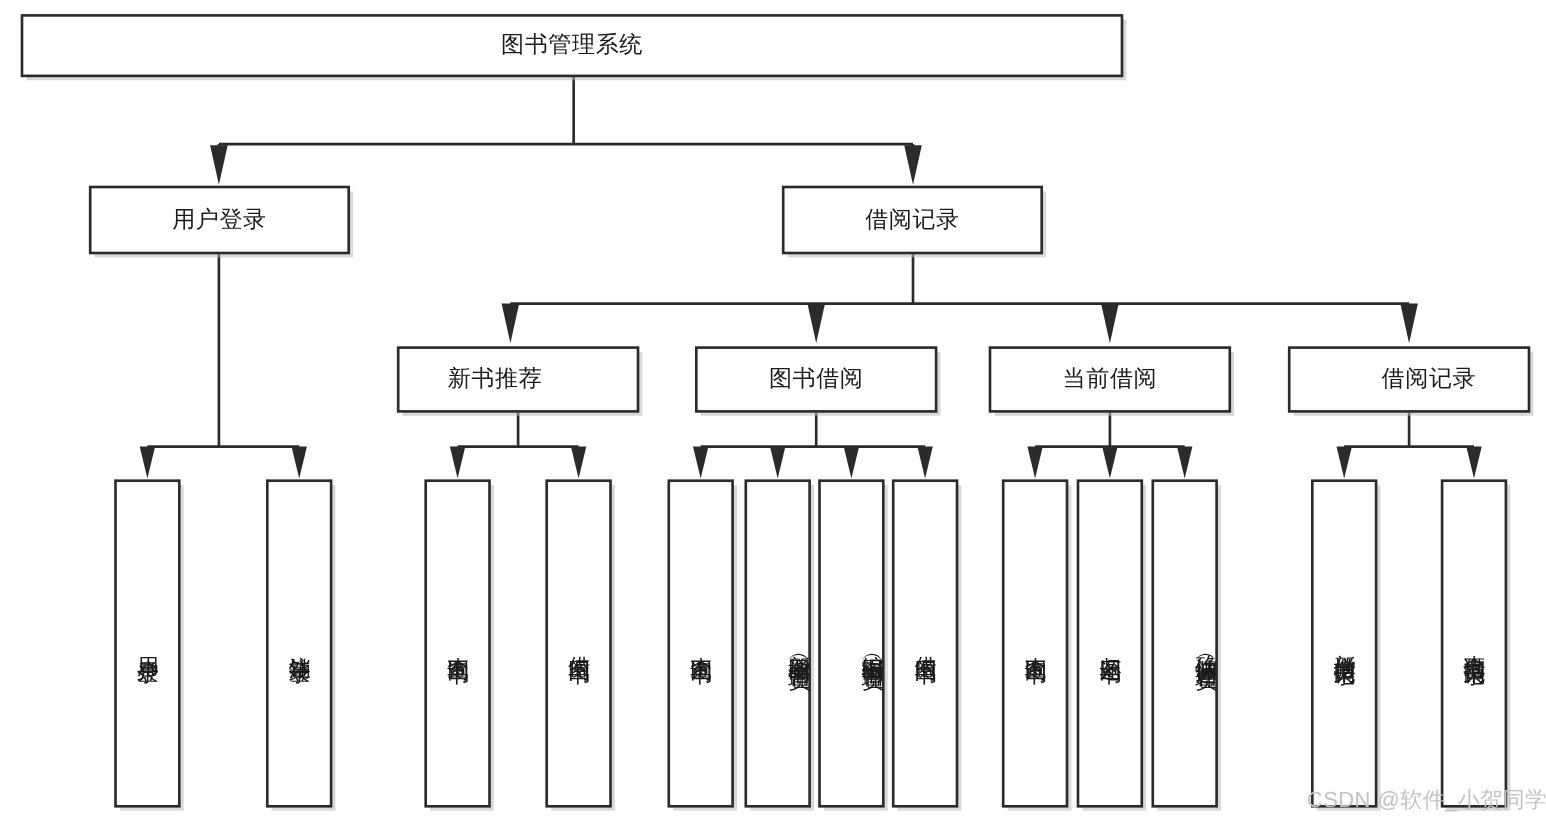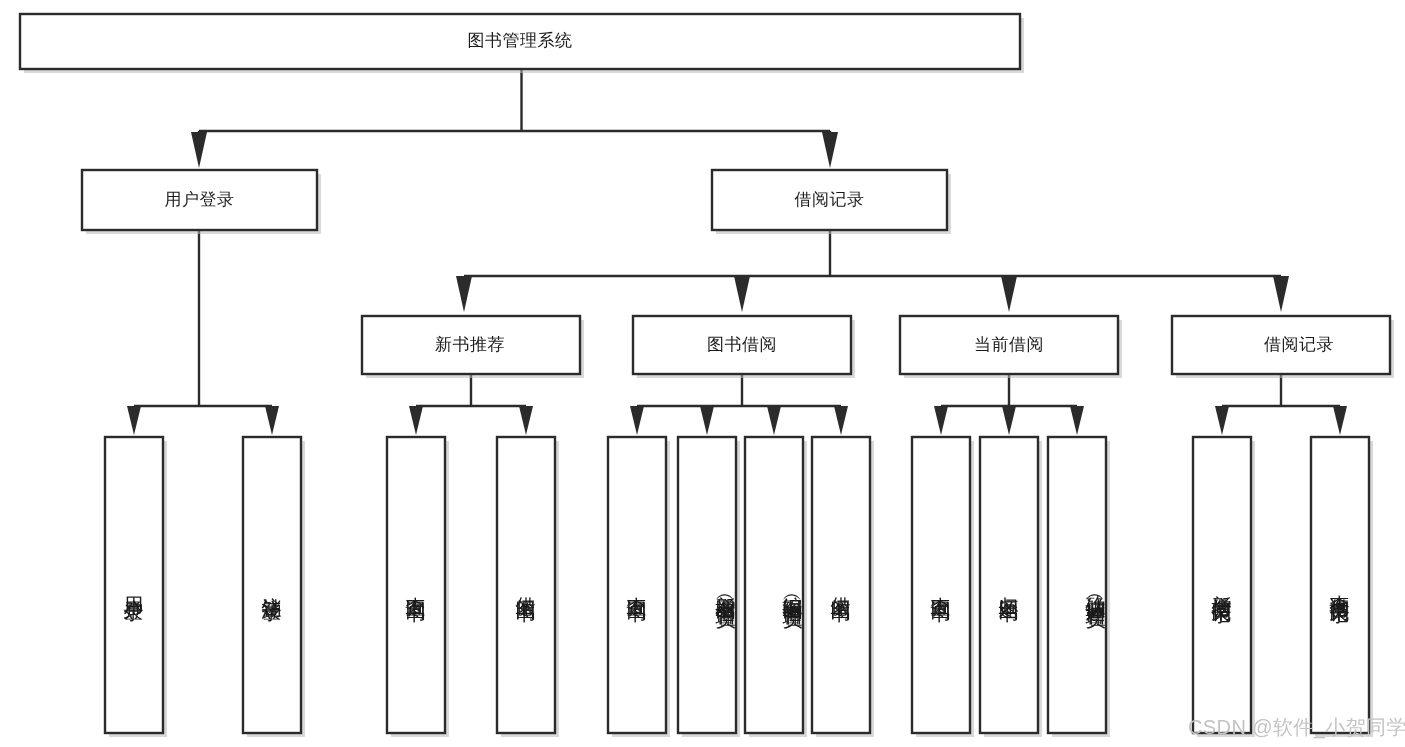--- a/index.html
+++ b/index.html
@@ -43,21 +43,21 @@
     fill: #2b2b2b;
     stroke: none;
   }
   .node-label {
     position: absolute;
     display: flex;
     align-items: center;
     justify-content: center;
     color: #1b1b1b;
     font-family: "Liberation Sans", "DejaVu Sans", sans-serif;
-    font-size: 17px;
+    font-size: 21px;
     line-height: 1.18;
     letter-spacing: 0.5px;
     white-space: nowrap;
     pointer-events: none;
   }
   .node-label.vertical {
     writing-mode: vertical-rl;
     text-orientation: upright;
     font-size: 20px;
     letter-spacing: 2px;
@@ -194,21 +194,21 @@
     <rect class="node-shadow" x="1315" y="441" width="58" height="296"></rect>
     <rect class="node-box" x="1311" y="437" width="58" height="296"></rect>
 
   </svg>
 
   <div class="node-label" style="left:20px; top:14px; width:1000px; height:55px;">图书管理系统</div>
 
   <div class="node-label" style="left:82px; top:170px; width:235px; height:60px;">用户登录</div>
   <div class="node-label" style="left:712px; top:170px; width:235px; height:60px;">借阅记录</div>
 
-  <div class="node-label" style="left:362px; top:316px; width:216px; height:58px;">新书推荐</div>
+  <div class="node-label" style="left:342px; top:316px; width:216px; height:58px;">新书推荐</div>
   <div class="node-label" style="left:900px; top:316px; width:218px; height:58px;">当前借阅</div>
   <div class="node-label" style="left:633px; top:316px; width:218px; height:58px;">图书借阅</div>
   <div class="node-label" style="left:1172px; top:316px; width:218px; height:58px;padding-left:18px;">借阅记录</div>
 
   <div class="node-label vertical" style="left:105px; top:437px; width:58px; height:296px;">用户登录</div>
   <div class="node-label vertical" style="left:243px; top:437px; width:58px; height:296px;">注销登录</div>
 
   <div class="node-label vertical" style="left:387px; top:437px; width:58px; height:296px;">查询图书</div>
   <div class="node-label vertical" style="left:497px; top:437px; width:58px; height:296px;">借阅图书</div>
 

